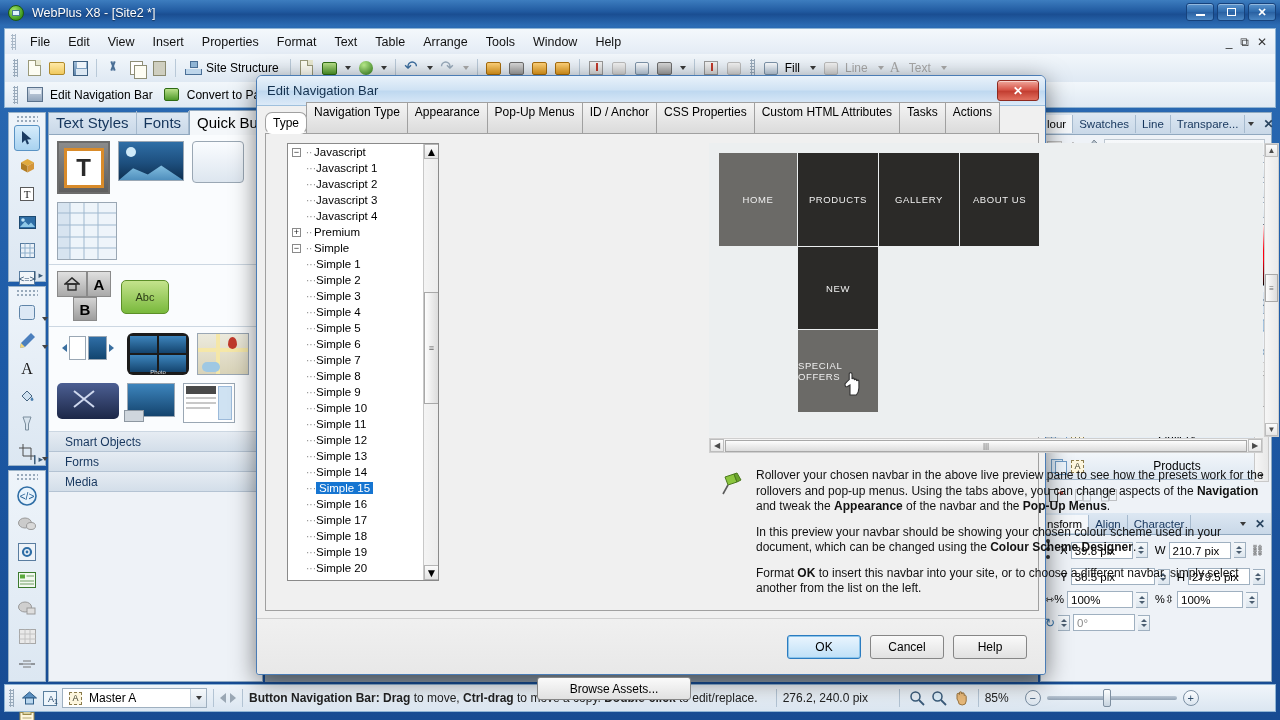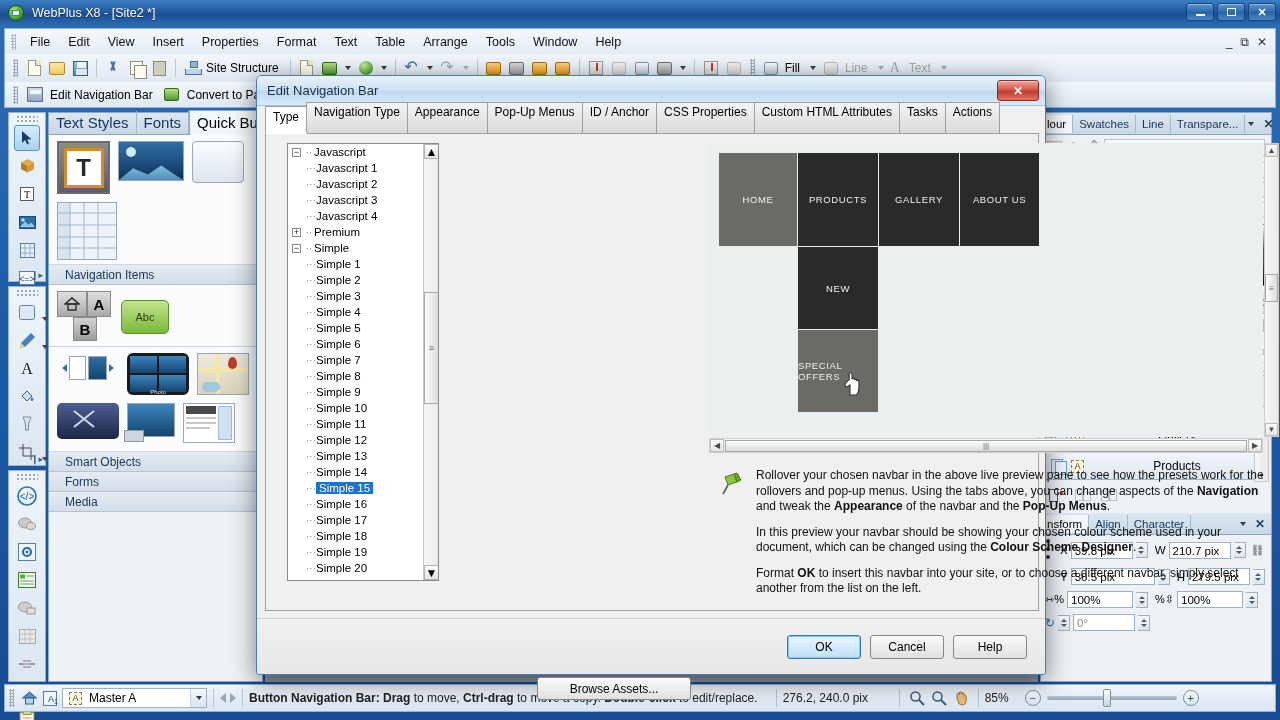--- a/index.html
+++ b/index.html
@@ -200,21 +200,21 @@
     border-bottom:1px solid #9fc0dd; display:flex; align-items:center; padding-left:10px;
     font-size:13px; color:#14314f; }
   #dlg-close { position:absolute; right:6px; top:4px; width:42px; height:21px;
     background:linear-gradient(180deg,#f0a89c 0%,#d8574a 45%,#c33f32 55%,#e2705f 100%);
     border:1px solid #8e2a20; border-radius:3px; color:#fff; font-weight:bold; font-size:12px;
     display:flex; align-items:center; justify-content:center; box-shadow:inset 0 1px 0 rgba(255,255,255,.5); }
   #dlg-tabs { position:absolute; left:8px; top:36px; height:22px; display:flex; align-items:flex-end; }
   .dtab { height:32px; padding:0 7px; font-size:12px; line-height:19px;
     background:linear-gradient(180deg,#f4f4f4,#dadada); border:1px solid #a0a0a0;
     border-bottom:none; margin-right:-1px; color:#000; }
-  .dtab.active { height:28px; line-height:21px; background:#fff; border-bottom:1px solid #fff; position:relative; z-index:3; }
+  .dtab.active { height:22px; line-height:21px; background:#fff; border-bottom:1px solid #fff; position:relative; z-index:3;border-radius:7px; }
   #dlg-body { position:absolute; left:8px; top:57px; width:774px; height:478px;
     background:#f0f0f0; border:1px solid #a0a0a0; }
   
   #tree { position:absolute; left:21px; top:9px; width:152px; height:438px; background:#fff; border:1px solid #8a8a8a; overflow:hidden; }
   .tnode { height:16px; display:flex; align-items:center; font-size:11.5px; padding-left:4px; white-space:nowrap; }
   .tnode .twist { width:9px; height:9px; border:1px solid #8a8a8a; background:#fff;
     font-size:9px; line-height:7px; text-align:center; color:#222; margin-right:3px; flex:none; }
   .tnode .dots { width:10px; text-align:center; color:#888; font-size:10px; flex:none; }
   .tnode.child { padding-left:18px; }
   .tnode.sel .tlabel { background:#1675d1; color:#fff; padding:0 3px; }
@@ -573,21 +573,20 @@
       <div class="thumb" style="width:52px;height:42px;background:linear-gradient(180deg,#fafcff,#dde6ef);border-radius:4px"></div>
       <div class="thumb" style="width:60px;height:58px;background:#e9f0f8;position:relative">
         <svg width="58" height="56" viewBox="0 0 58 56">
             <rect x="0" y="0" width="58" height="56" fill="#eef4fa"></rect>
             <rect x="0" y="0" width="12" height="56" fill="#d7e4f0"></rect>
             <path d="M12 0 V56 M26 0 V56 M40 0 V56 M0 10 H58 M0 22 H58 M0 34 H58 M0 45 H58" stroke="#9fb8cf" fill="none"></path>
           </svg>
       </div>
     </div>
 
-    <div class="sect-hdr">Navigation Items</div>
     <div class="sect-body" style="height:62px; align-items:center">
       <div style="position:relative;width:56px;height:52px">
         <div style="position:absolute;left:0;top:0;width:30px;height:26px;background:linear-gradient(180deg,#e0e0e0,#a9a9a9);border:1px solid #8a8a8a;display:flex;align-items:center;justify-content:center">
           <svg width="16" height="14" viewBox="0 0 16 14">
               <path d="M1 7 L8 1 L15 7 Z" fill="none" stroke="#2a2a2a" stroke-width="1.6"></path>
               <rect x="4" y="7" width="8" height="6" fill="none" stroke="#2a2a2a" stroke-width="1.4"></rect>
             </svg>
         </div>
         <div style="position:absolute;left:30px;top:0;width:24px;height:26px;background:linear-gradient(180deg,#e0e0e0,#a9a9a9);border:1px solid #8a8a8a;display:flex;align-items:center;justify-content:center;font-weight:bold;font-size:15px">A</div>
         <div style="position:absolute;left:16px;top:26px;width:24px;height:24px;background:linear-gradient(180deg,#d4d4d4,#9d9d9d);border:1px solid #8a8a8a;display:flex;align-items:center;justify-content:center;font-weight:bold;font-size:15px">B</div>

